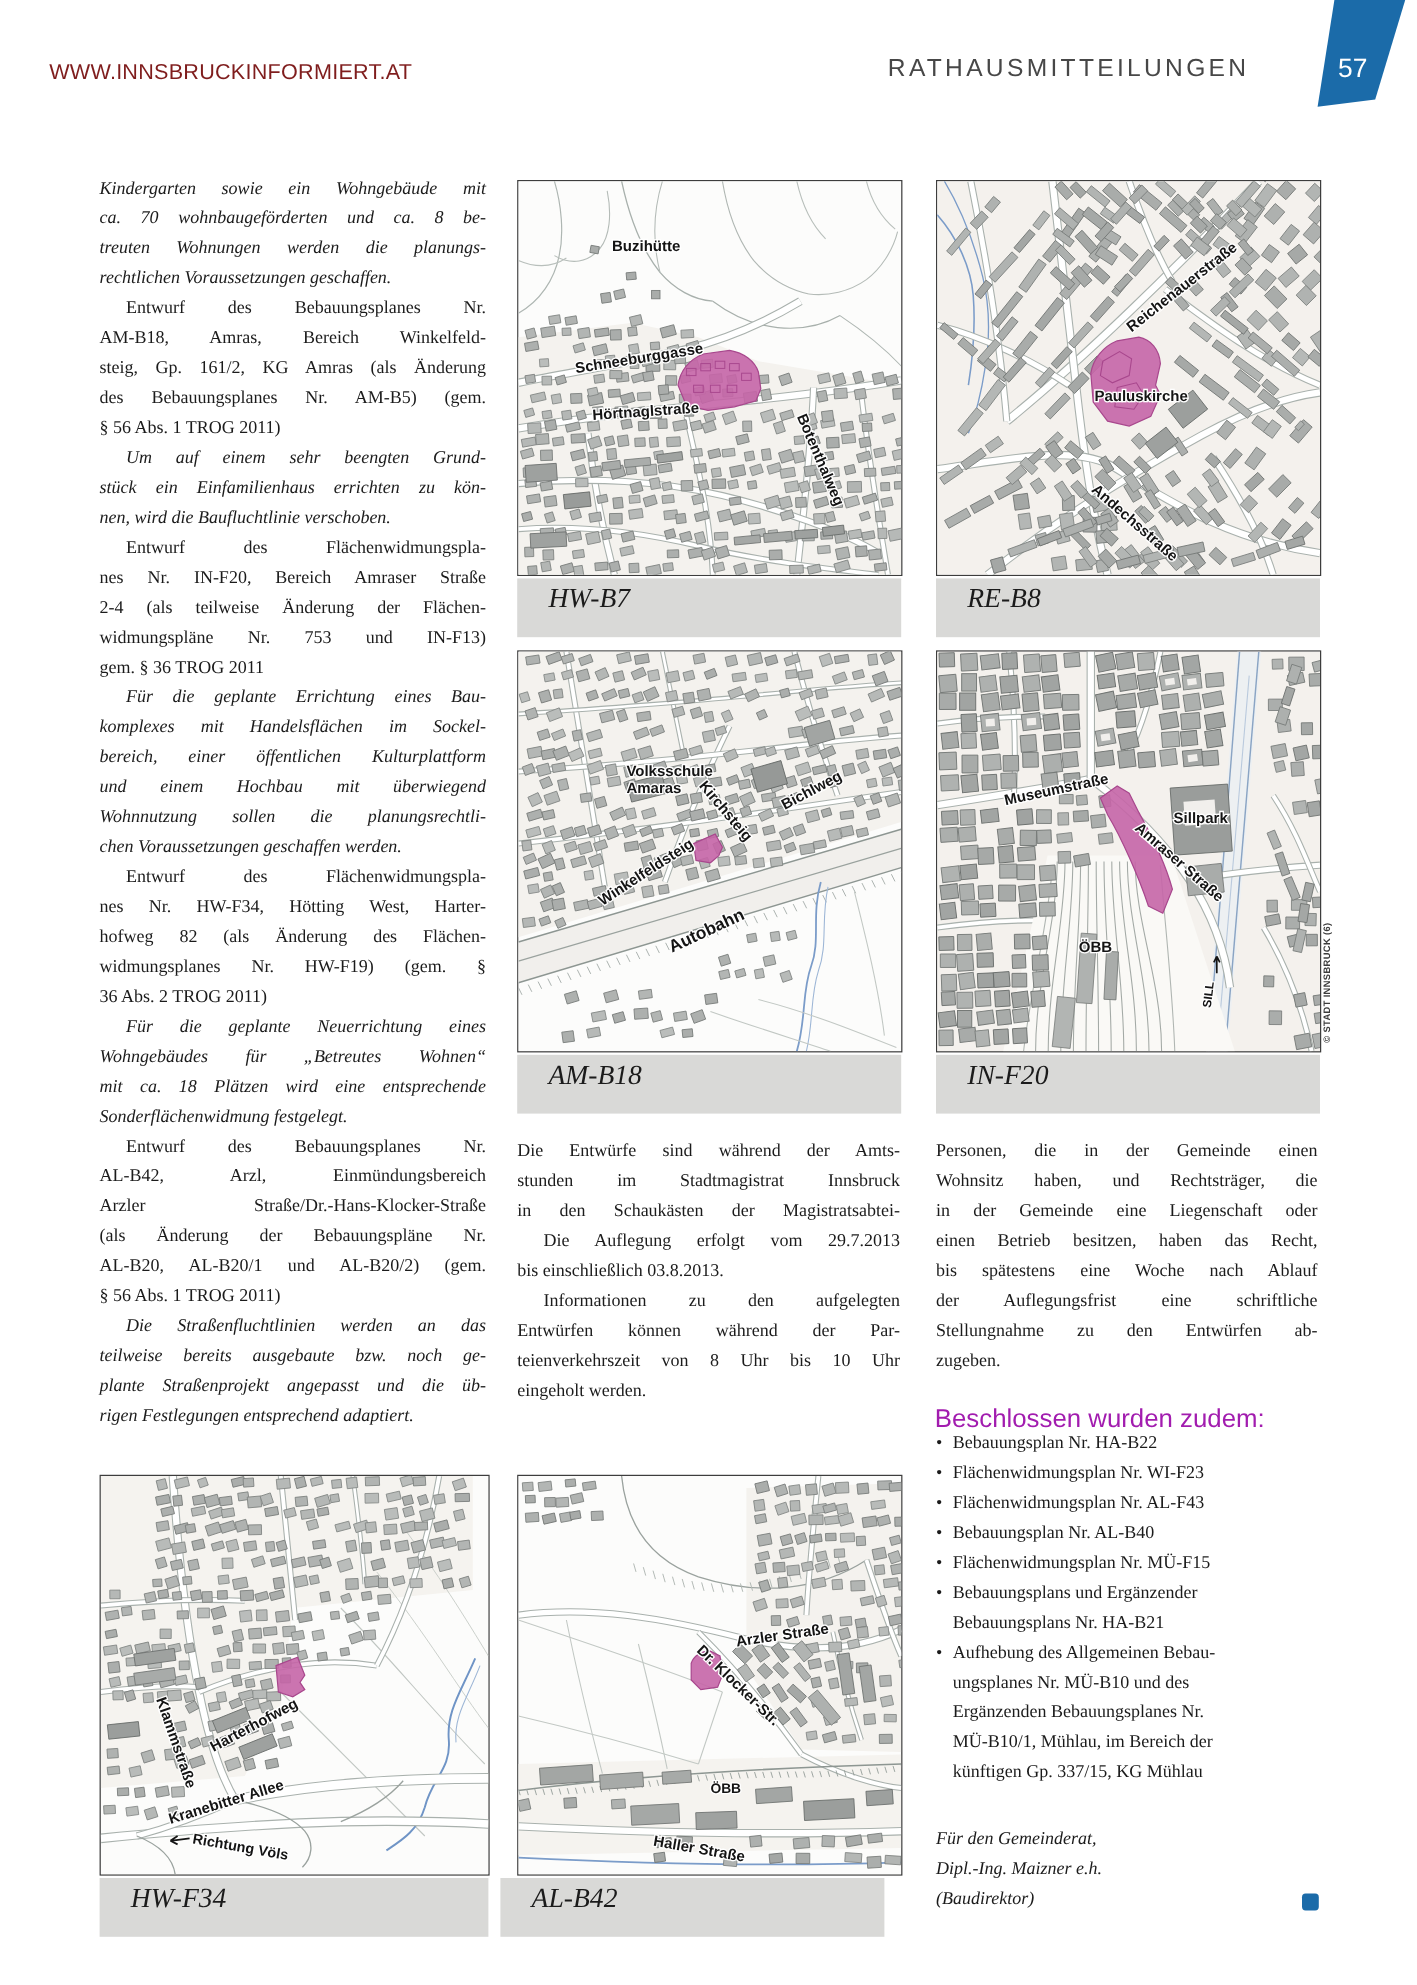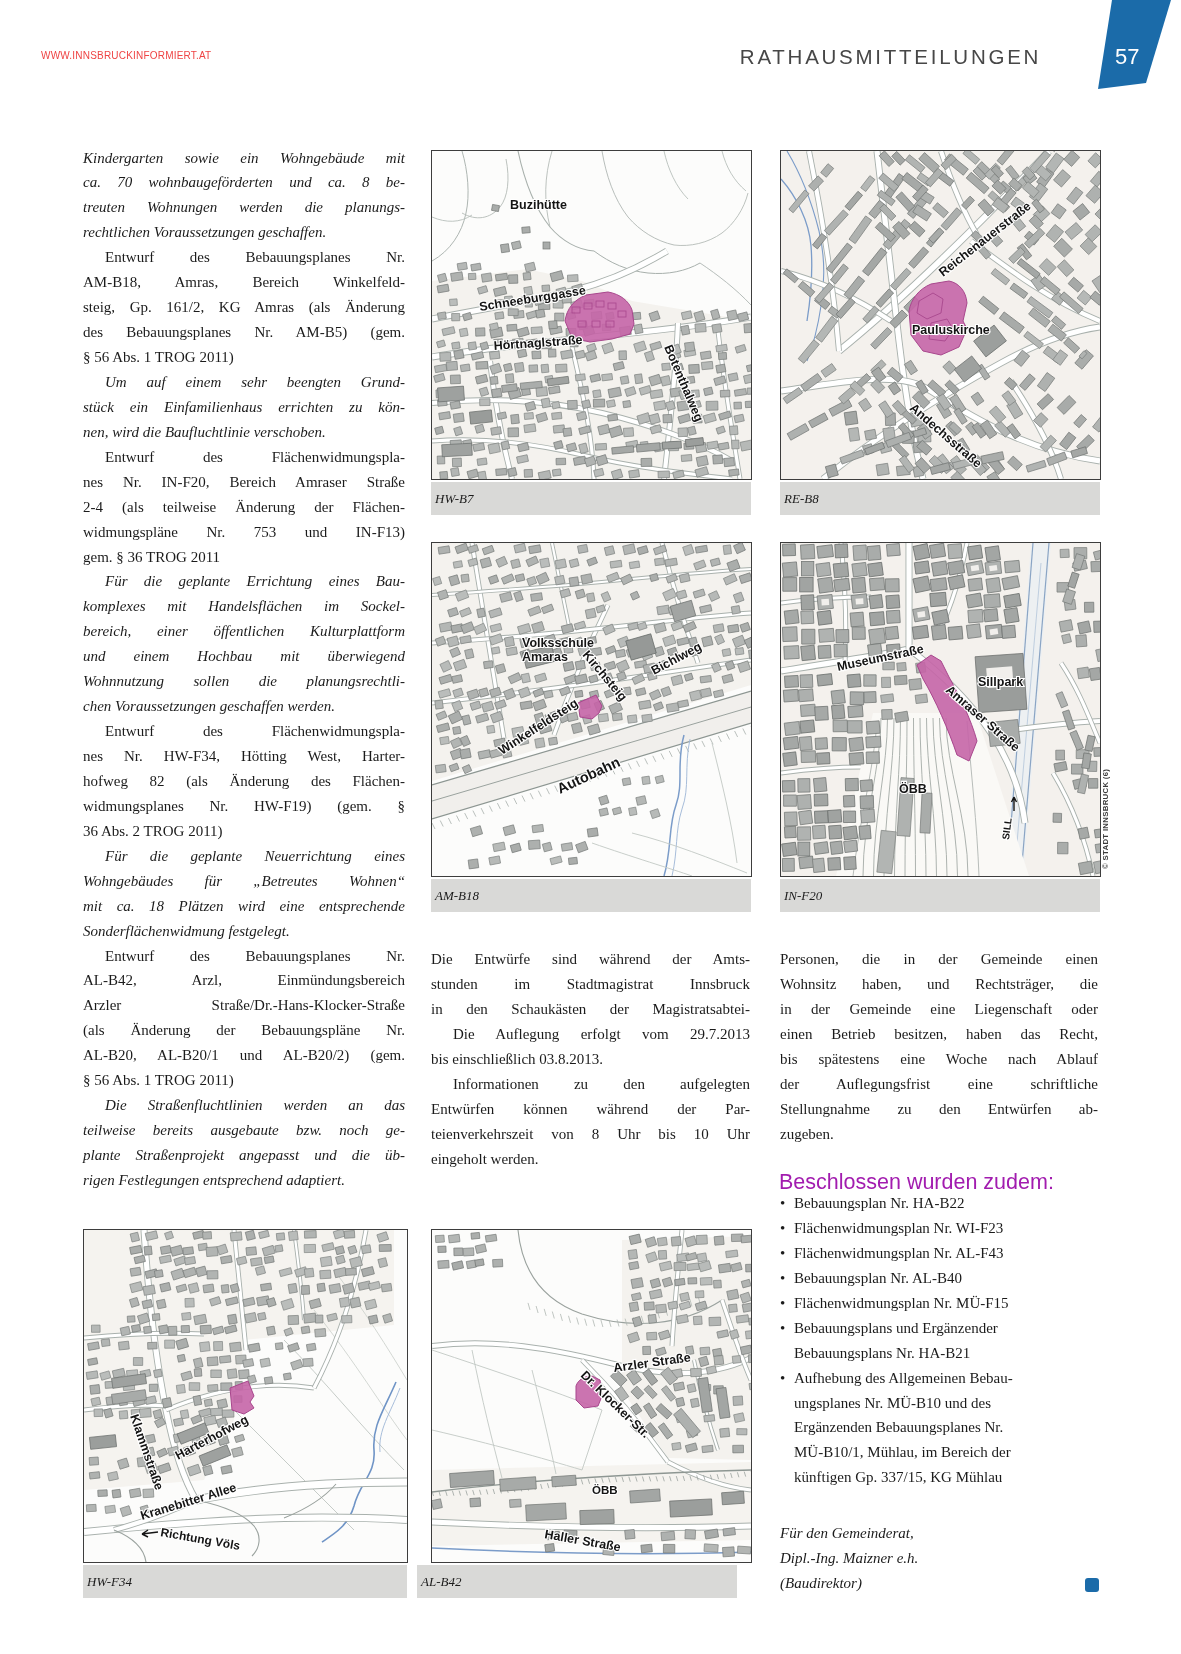--- a/index.html
+++ b/index.html
@@ -5,32 +5,32 @@
 html,body{margin:0;padding:0;background:#fff}
 .page{position:relative;width:1181px;height:1654px;background:#fff;overflow:hidden;
 font-family:"Liberation Serif",serif;color:#1b1b1b}
 .abs{position:absolute}
 .col{position:absolute;font-size:15px;line-height:24.95px}
 .col div{height:24.95px;white-space:nowrap}
 .col .j{text-align:justify;text-align-last:justify}
 .col .ind{text-indent:22px}
 .col .i{font-style:italic}
 .col .b,.b{font-weight:normal}
-.cap{position:absolute;height:33px;background:#d9d9d7;font-style:italic;
-font-size:13px;line-height:34px;padding-left:4px;box-sizing:border-box;color:#1b1b1b}
+.cap{position:absolute;height:49px;background:#d9d9d7;font-style:italic;
+font-size:23px;line-height:34px;padding-left:26px;box-sizing:border-box;color:#1b1b1b}
 .map{position:absolute;border:1.4px solid #3d3d3d;box-sizing:content-box;background:#e5e5e5}
 .map svg{display:block}
 .bl{height:24.95px;white-space:nowrap}
 .bl .dot{display:inline-block;width:14px}
 .bl2{height:24.95px;padding-left:14px;white-space:nowrap}
 </style></head>
 <body>
 <div class="page">
 
-<div class="abs" style="left:41px;top:50px;font-family:'Liberation Sans',sans-serif;font-size:10px;letter-spacing:0.2px;color:#ef4444">WWW.INNSBRUCKINFORMIERT.AT</div>
+<div class="abs" style="left:41px;top:50px;font-family:'Liberation Sans',sans-serif;font-size:18px;letter-spacing:0.2px;color:#7f1d1d">WWW.INNSBRUCKINFORMIERT.AT</div>
 
 <div class="abs" style="left:700px;top:45px;width:381px;font-family:'Liberation Sans',sans-serif;font-size:20.5px;letter-spacing:2.75px;color:#474747;text-align:center">RATHAUSMITTEILUNGEN</div>
 
 <svg class="abs" style="left:1090px;top:0" width="91" height="95" viewBox="0 0 91 95">
 <polygon points="22,0 81,0 56,83 8,89" fill="#1b6ba9"></polygon>
 <text x="25" y="64" font-family="Liberation Sans, sans-serif" font-size="22" fill="#ffffff">57</text>
 </svg>
 
 <div class="col" style="left:83px;top:145.5px;width:322px">
 <div class="i j">Kindergarten sowie ein Wohngebäude mit</div>

